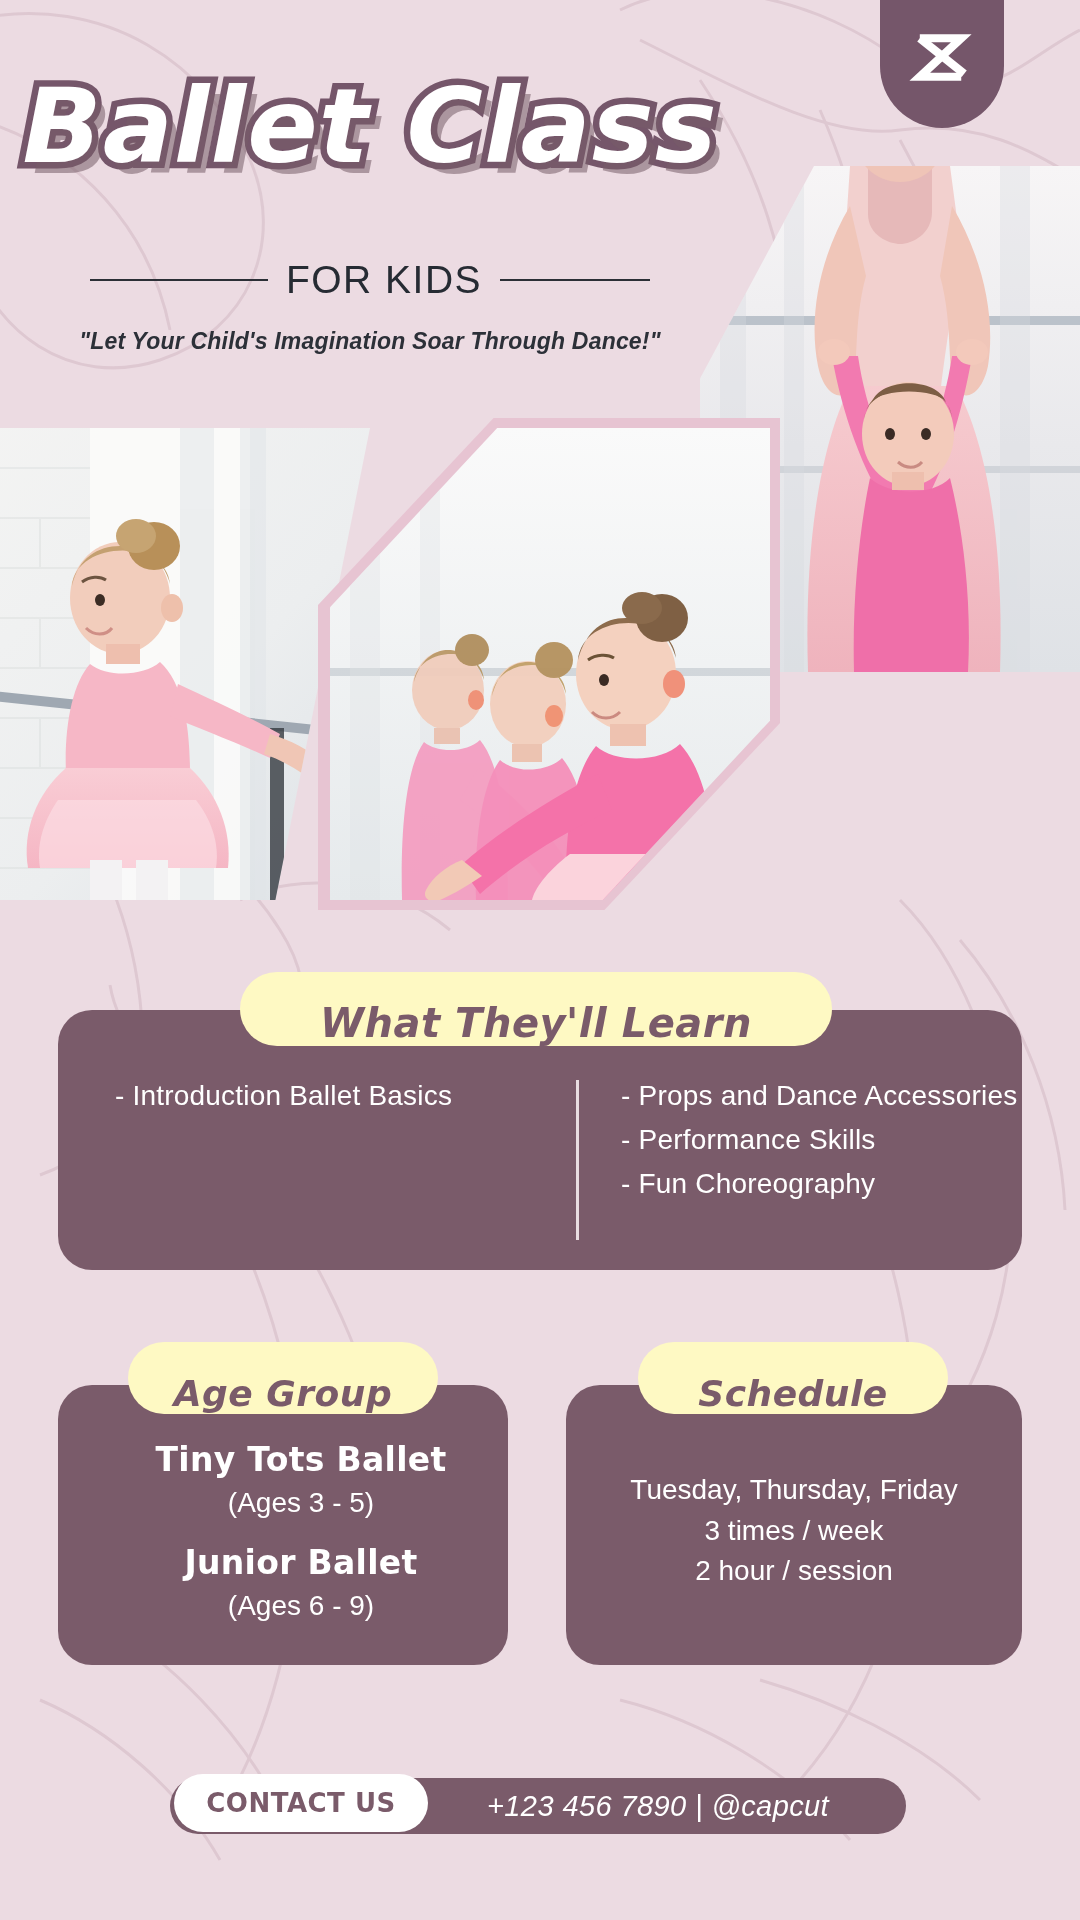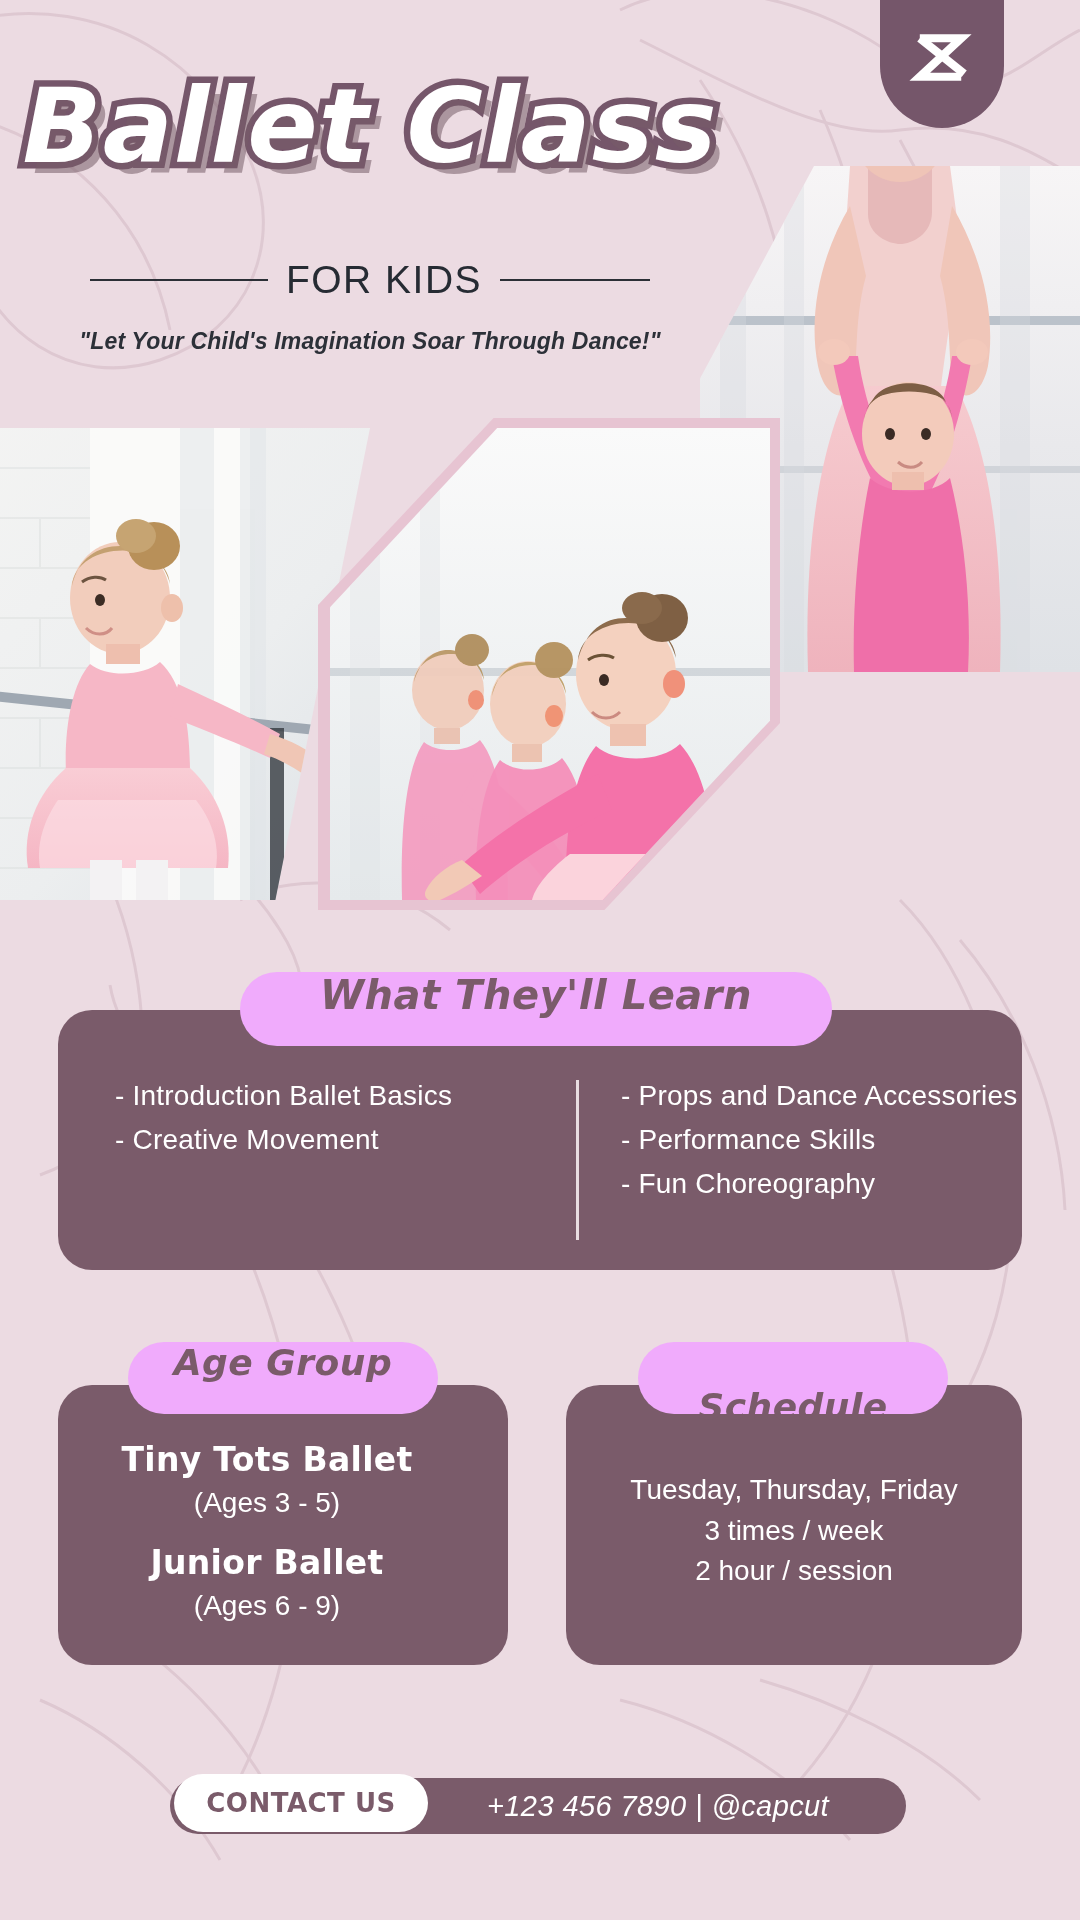--- a/index.html
+++ b/index.html
@@ -84,22 +84,22 @@
     top:418px; left:318px; width:462px; height:492px;
     clip-path:polygon(38% 0%, 100% 0%, 100% 62%, 62% 100%, 0% 100%, 0% 38%);
     background:#e7c4d2; z-index:12;
   }
 
   
   .card {
     position:absolute; background:#7a5b6a; border-radius:34px; z-index:25;
   }
   .pill {
-    position:absolute; background:#f0abfc; border-radius:60px; z-index:30;
-    display:flex; align-items:flex-start; justify-content:center;
+    position:absolute; background:#fef9c3; border-radius:60px; z-index:30;
+    display:flex; align-items:flex-end; justify-content:center;
   }
   .pill-text {
     font-family:"DejaVu Sans", sans-serif;
     font-weight:700; font-style:italic; color:#7a5b6a;
     letter-spacing:.5px; white-space:nowrap;
   }
 
   
   .learn-card { top:1010px; left:58px; width:964px; height:260px; }
   .learn-pill { top:972px; left:240px; width:592px; height:74px; }
@@ -112,21 +112,21 @@
   .learn-col.right { border-left:3px solid #e8dde1; padding-left:42px; }
   .learn-item {
     font-size:28px; color:#ffffff; font-weight:300; letter-spacing:.2px; white-space:nowrap;
   }
 
   
   .age-card { top:1385px; left:58px; width:450px; height:280px; }
   .age-pill { top:1342px; left:128px; width:310px; height:72px; }
   .age-pill .pill-text { font-size:36px; }
   .age-body {
-    position:absolute; top:1440px; left:42px; width:450px;
+    position:absolute; top:1440px; left:76px; width:450px;
     text-align:center; z-index:31;
   }
   .age-title {
     font-family:"DejaVu Sans", sans-serif;
     font-size:33px; font-weight:700; color:#fff; letter-spacing:.3px;
   }
   .age-sub { font-size:28px; font-weight:300; color:#fff; margin-top:8px; }
   .age-gap { height:24px; }
 
   
@@ -386,21 +386,20 @@
     <div class="tagline">"Let Your Child's Imagination Soar Through Dance!"</div>
   </div>
 
   <div class="card learn-card"></div>
   <div class="pill learn-pill">
     <span class="pill-text">What They'll Learn</span>
   </div>
   <div class="learn-body">
     <div class="learn-col left">
       <div class="learn-item">- Introduction Ballet Basics</div>
-      <div class="learn-item">- Creative Movement</div>
     </div>
     <div class="learn-col right">
       <div class="learn-item">- Props and Dance Accessories</div>
       <div class="learn-item">- Performance Skills</div>
       <div class="learn-item">- Fun Choreography</div>
     </div>
   </div>
 
   <div class="card age-card"></div>
   <div class="pill age-pill">

